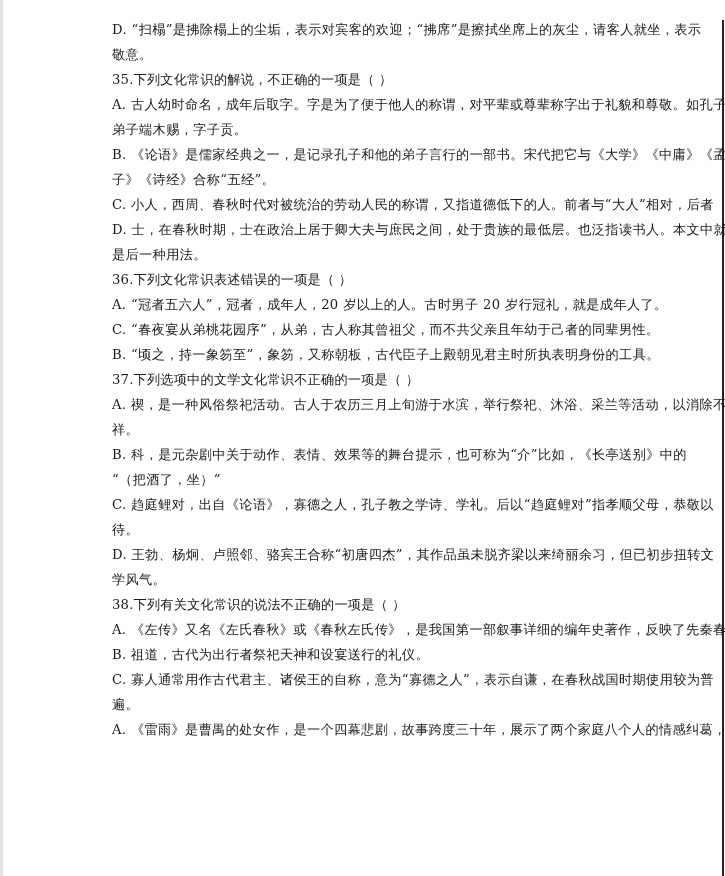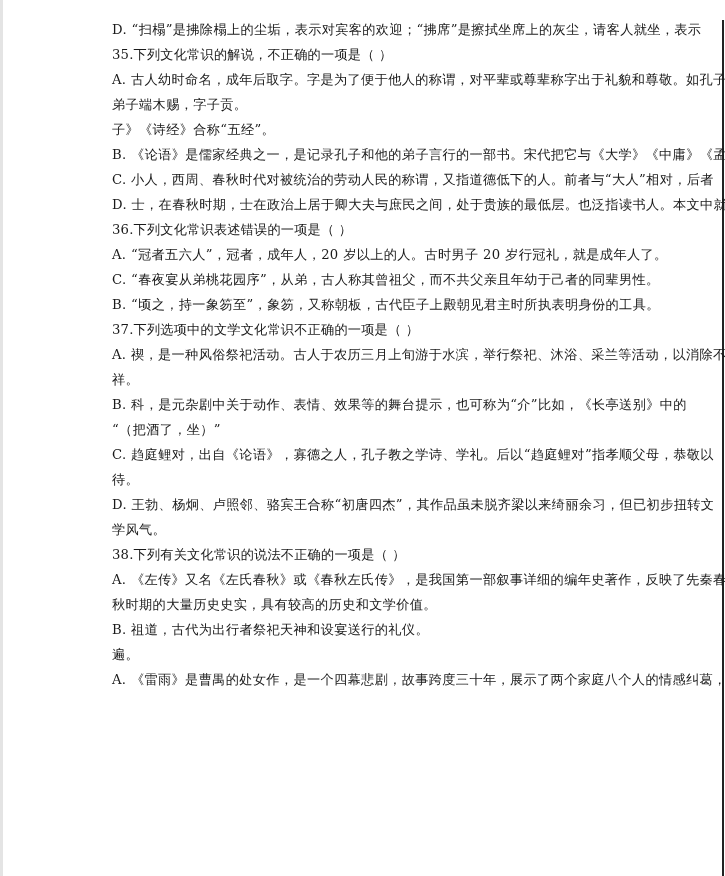--- a/index.html
+++ b/index.html
@@ -31,39 +31,41 @@
   .q { letter-spacing: 0.2px; }
 </style>
 </head>
 <body>
 
 <div class="left-strip"></div>
 <div class="right-border"></div>
 
 <div class="page">
   <div class="line">D.  “扫榻”是拂除榻上的尘垢，表示对宾客的欢迎；“拂席”是擦拭坐席上的灰尘，请客人就坐，表示</div>
+  <div class="line">敬意。</div>
   <div class="line q">35.下列文化常识的解说，不正确的一项是（      ）</div>
   <div class="line">A.  古人幼时命名，成年后取字。字是为了便于他人的称谓，对平辈或尊辈称字出于礼貌和尊敬。如孔子</div>
   <div class="line">弟子端木赐，字子贡。</div>
+  <div class="line">B.  《论语》是儒家经典之一，是记录孔子和他的弟子言行的一部书。宋代把它与《大学》《中庸》《孟</div>
   <div class="line">子》《诗经》合称“五经”。</div>
-  <div class="line">B.  《论语》是儒家经典之一，是记录孔子和他的弟子言行的一部书。宋代把它与《大学》《中庸》《孟</div>
   <div class="line">C.  小人，西周、春秋时代对被统治的劳动人民的称谓，又指道德低下的人。前者与“大人”相对，后者</div>
   <div class="line">D.  士，在春秋时期，士在政治上居于卿大夫与庶民之间，处于贵族的最低层。也泛指读书人。本文中就</div>
+  <div class="line">是后一种用法。</div>
   <div class="line q">36.下列文化常识表述错误的一项是（      ）</div>
   <div class="line">A.  “冠者五六人”，冠者，成年人，20 岁以上的人。古时男子 20 岁行冠礼，就是成年人了。</div>
   <div class="line">C.  “春夜宴从弟桃花园序”，从弟，古人称其曾祖父，而不共父亲且年幼于己者的同辈男性。</div>
   <div class="line">B.  “顷之，持一象笏至”，象笏，又称朝板，古代臣子上殿朝见君主时所执表明身份的工具。</div>
   <div class="line q">37.下列选项中的文学文化常识不正确的一项是（      ）</div>
   <div class="line">A.  禊，是一种风俗祭祀活动。古人于农历三月上旬游于水滨，举行祭祀、沐浴、采兰等活动，以消除不</div>
   <div class="line">祥。</div>
   <div class="line">B.  科，是元杂剧中关于动作、表情、效果等的舞台提示，也可称为“介”比如，《长亭送别》中的</div>
   <div class="line">“（把酒了，坐）”</div>
   <div class="line">C.  趋庭鲤对，出自《论语》，寡德之人，孔子教之学诗、学礼。后以“趋庭鲤对”指孝顺父母，恭敬以</div>
   <div class="line">待。</div>
   <div class="line">D.  王勃、杨炯、卢照邻、骆宾王合称“初唐四杰”，其作品虽未脱齐梁以来绮丽余习，但已初步扭转文</div>
   <div class="line">学风气。</div>
   <div class="line q">38.下列有关文化常识的说法不正确的一项是（      ）</div>
   <div class="line">A.  《左传》又名《左氏春秋》或《春秋左氏传》，是我国第一部叙事详细的编年史著作，反映了先秦春</div>
-  <div class="line">秋时期的大量历史史实，具有较高的历史和文学价值。</div>
   <div class="line">B.  祖道，古代为出行者祭祀天神和设宴送行的礼仪。</div>
+  <div class="line">C.  寡人通常用作古代君主、诸侯王的自称，意为“寡德之人”，表示自谦，在春秋战国时期使用较为普</div>
   <div class="line">遍。</div>
   <div class="line">A.  《雷雨》是曹禺的处女作，是一个四幕悲剧，故事跨度三十年，展示了两个家庭八个人的情感纠葛，</div>
 </div>
 
 </body></html>

